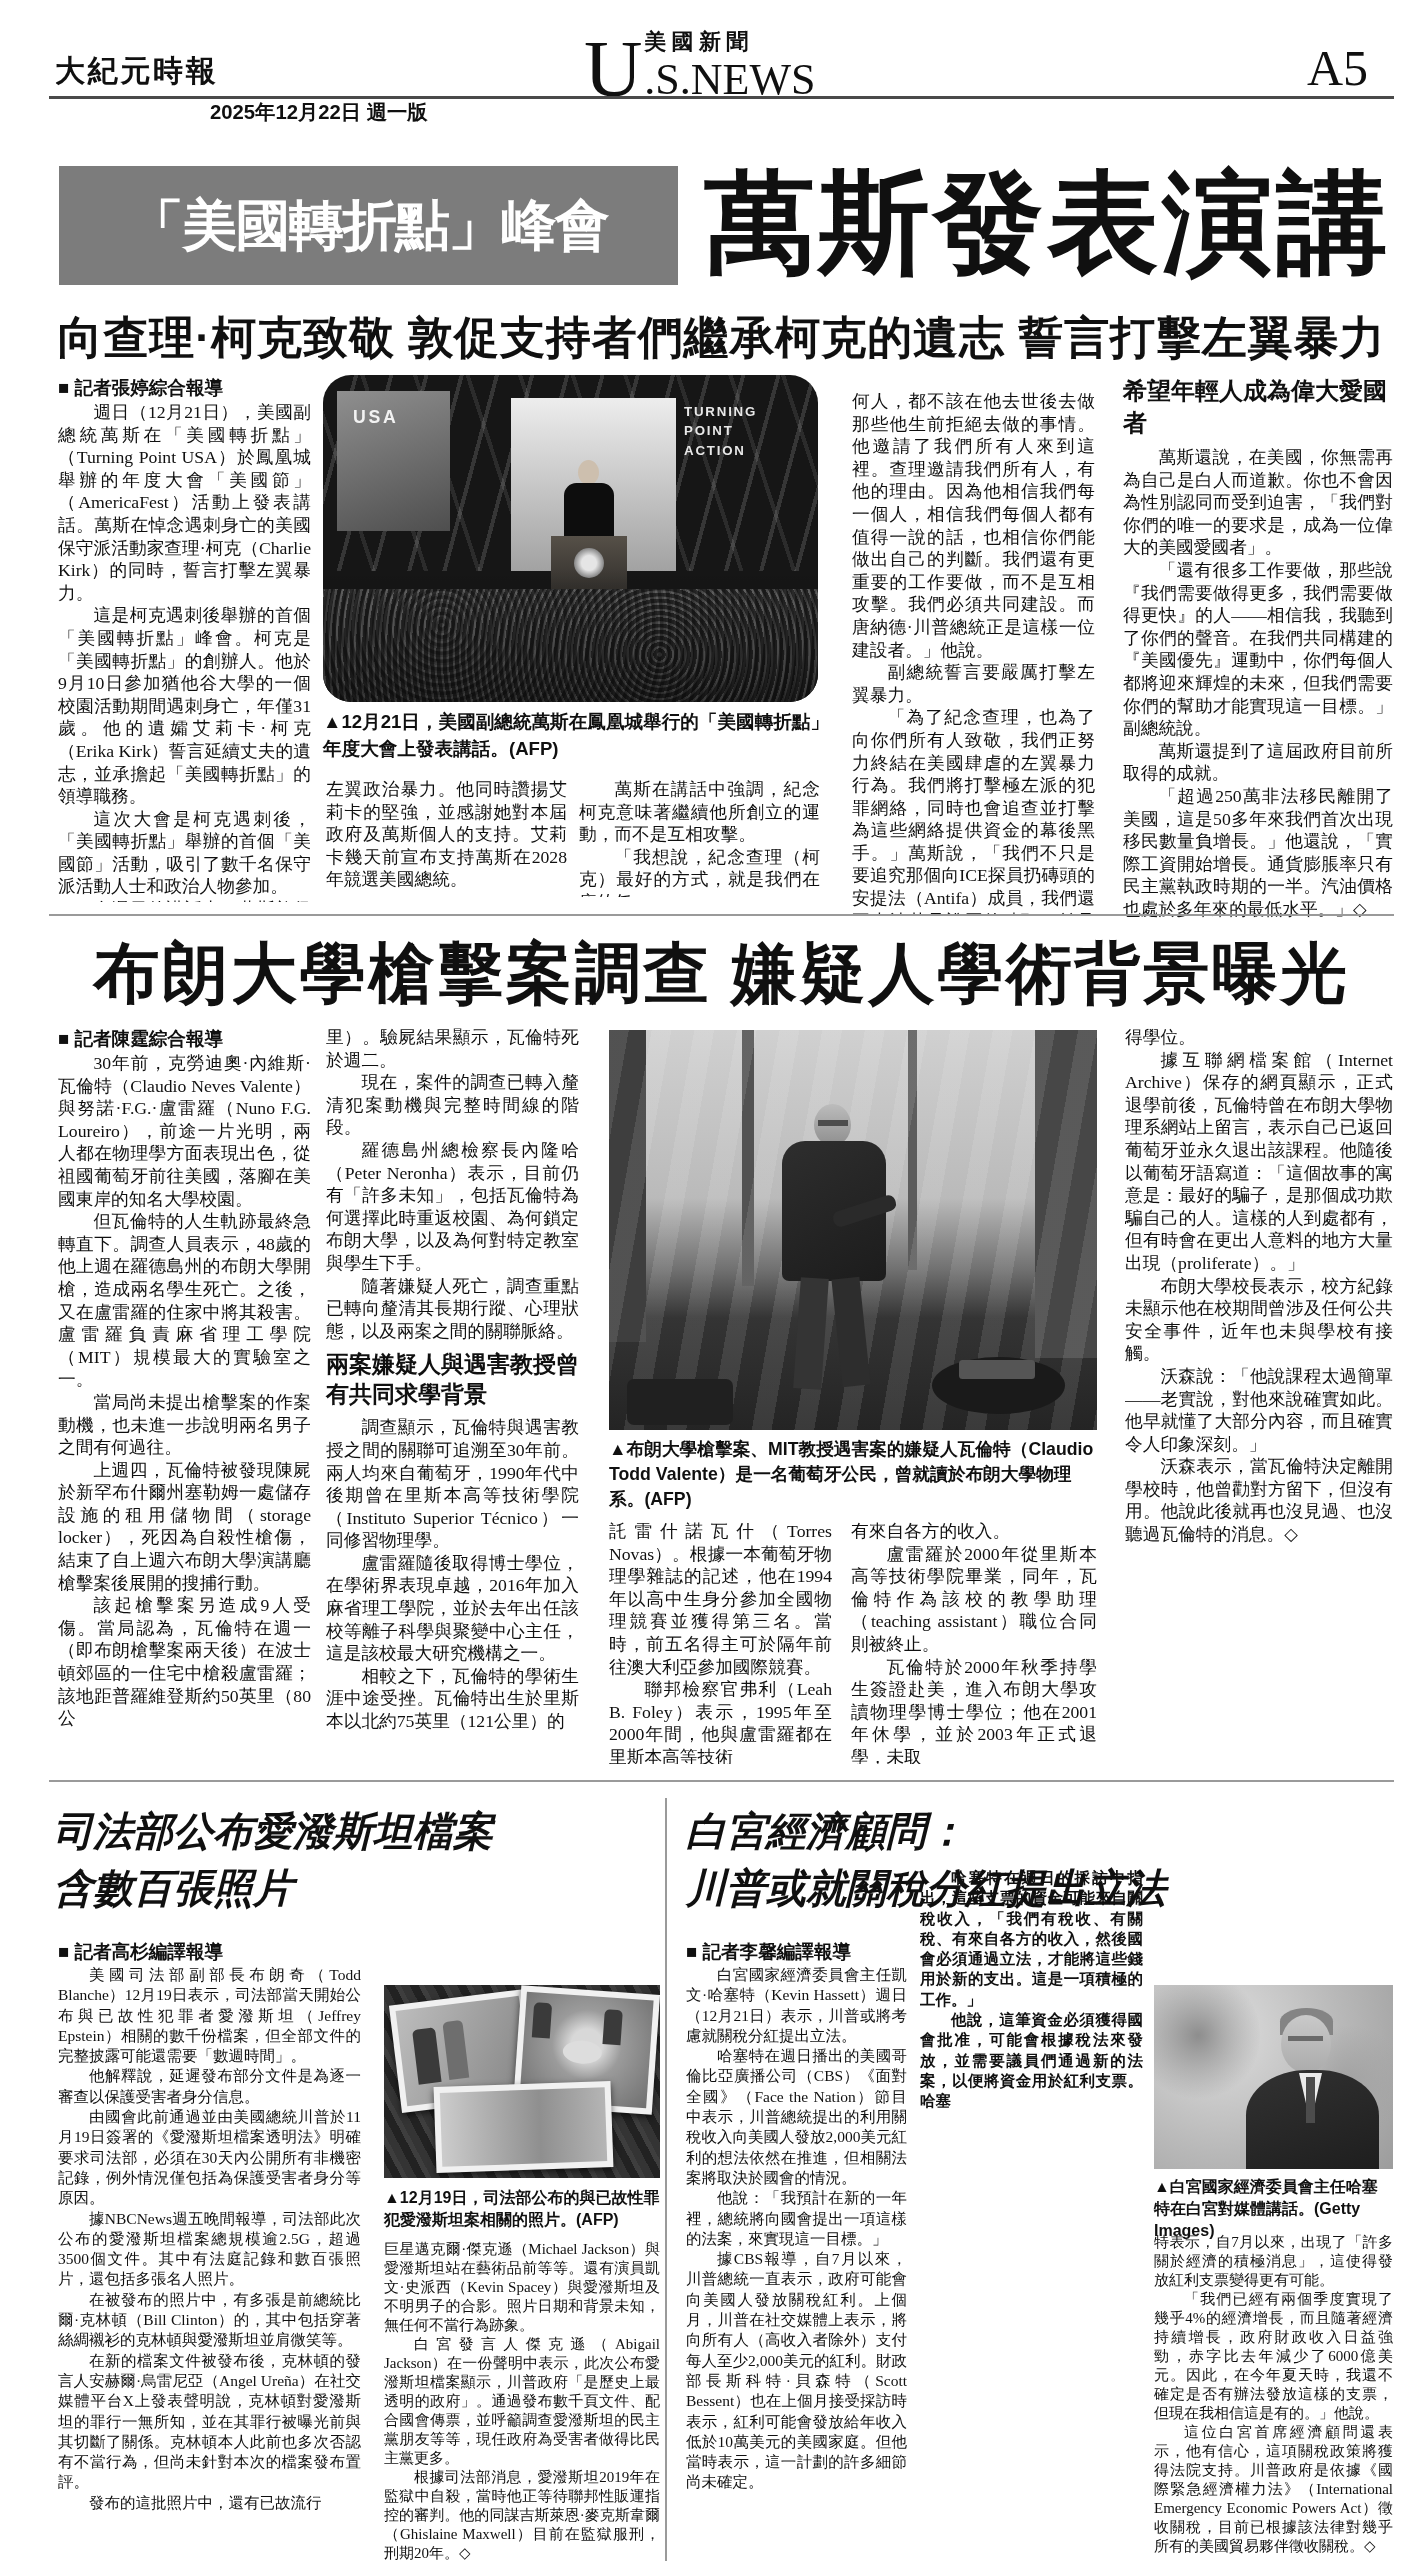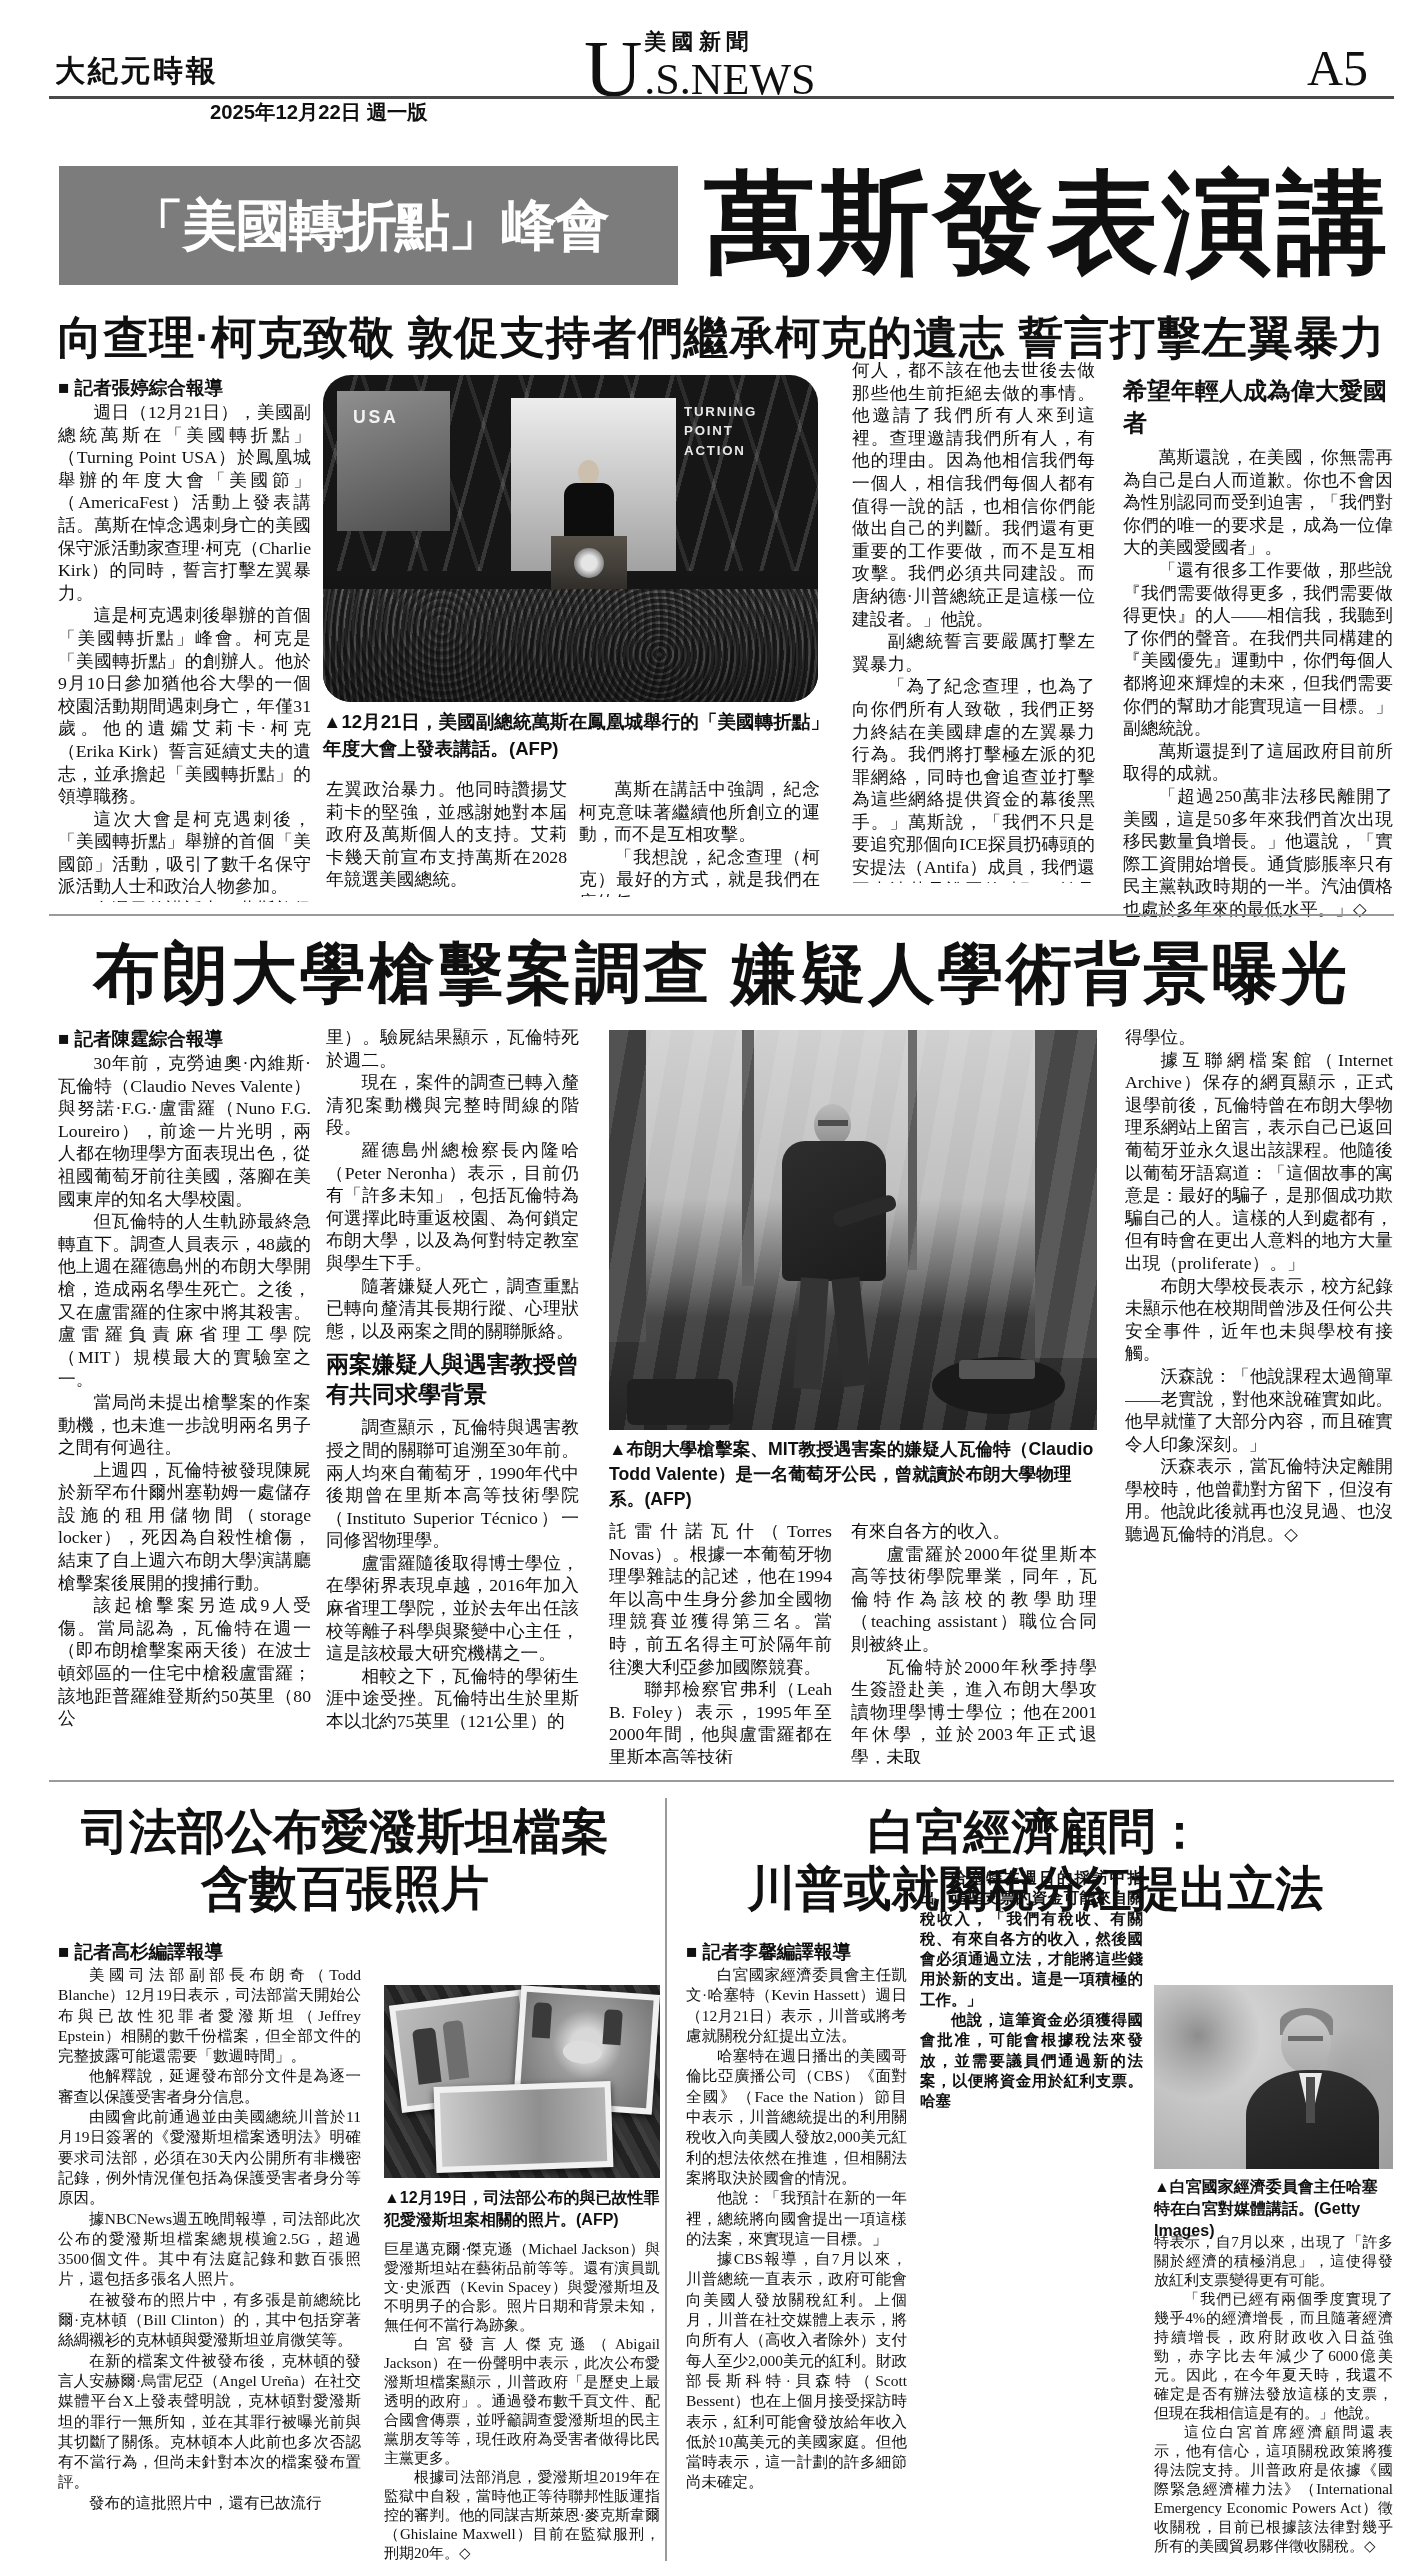--- a/index.html
+++ b/index.html
@@ -24,21 +24,21 @@
   
   .kicker{left:59px;top:166px;width:619px;height:119px;background:#7c7c7c;color:#ffffff;
           display:flex;align-items:center;justify-content:center;font-size:55px;font-weight:700;
           font-family:"Liberation Sans","DejaVu Sans",sans-serif;letter-spacing:-1.8px;}
   .a1-headline{left:704px;top:157px;width:699px;height:138px;font-size:111px;line-height:133px;
                font-weight:900;letter-spacing:3.5px;white-space:nowrap;}
   .a1-subheadline{left:49px;top:308px;width:1345px;text-align:center;font-size:45px;font-weight:700;
                   font-family:"Liberation Sans","DejaVu Sans",sans-serif;letter-spacing:0.9px;}
   .a2-headline{left:49px;top:929px;width:1345px;text-align:center;font-size:66px;font-weight:900;
                letter-spacing:2.7px;}
-  .small-headline{text-align:center;font-weight:900;font-size:48px;line-height:57px;}
+  .small-headline{text-align:left;font-weight:900;font-size:40px;line-height:57px;font-style:italic;}
 
   
   .byline{font-family:"Liberation Sans","DejaVu Sans",sans-serif;font-weight:700;font-size:18.6px;}
   .body-col{text-align:justify;overflow:hidden;}
   .body-col p{margin:0;text-indent:2em;}
   .body-col.cont p:first-child{text-indent:0;}
   .fs-a{font-size:17.7px;line-height:22.6px;}
   .fs-b{font-size:15.5px;line-height:20.3px;}
   .fs-c{font-size:15px;line-height:19px;}
   .col-subhead{font-family:"Liberation Sans","DejaVu Sans",sans-serif;font-weight:700;
@@ -184,21 +184,21 @@
         <p>在週日的講話中，萬斯敦促支持者繼承柯克的遺志，並譴責</p>
       </div>
   </div>
   <div class="abs body-col cont fs-a" style="left:326px;top:778px;width:241px;height:119px;">
       <p>左翼政治暴力。他同時讚揚艾莉卡的堅強，並感謝她對本屆政府及萬斯個人的支持。艾莉卡幾天前宣布支持萬斯在2028年競選美國總統。</p>
     </div>
   <div class="abs body-col fs-a" style="left:579px;top:778px;width:241px;height:119px;">
       <p>萬斯在講話中強調，紀念柯克意味著繼續他所創立的運動，而不是互相攻擊。</p>
       <p>「我想說，紀念查理（柯克）最好的方式，就是我們在座的任</p>
     </div>
-  <div class="abs body-col cont fs-a" style="left:852px;top:359px;width:243px;height:524px;">
+  <div class="abs body-col cont fs-a" style="left:852px;top:390px;width:243px;height:524px;">
       <p>何人，都不該在他去世後去做那些他生前拒絕去做的事情。他邀請了我們所有人來到這裡。查理邀請我們所有人，有他的理由。因為他相信我們每一個人，相信我們每個人都有值得一說的話，也相信你們能做出自己的判斷。我們還有更重要的工作要做，而不是互相攻擊。我們必須共同建設。而唐納德·川普總統正是這樣一位建設者。」他說。</p>
       <p>副總統誓言要嚴厲打擊左翼暴力。</p>
       <p>「為了紀念查理，也為了向你們所有人致敬，我們正努力終結在美國肆虐的左翼暴力行為。我們將打擊極左派的犯罪網絡，同時也會追查並打擊為這些網絡提供資金的幕後黑手。」萬斯說，「我們不只是要追究那個向ICE探員扔磚頭的安提法（Antifa）成員，我們還要查清楚是誰買的磚頭，並且同樣對他們提起訴訟。」</p>
     </div>
   <div class="abs" style="left:1123px;top:375px;width:270px;">
     <div class="a1-col5-subhead">希望年輕人成為偉大愛國者</div>
     <div class="body-col fs-a" style="height:492px;">
         <p>萬斯還說，在美國，你無需再為自己是白人而道歉。你也不會因為性別認同而受到迫害，「我們對你們的唯一的要求是，成為一位偉大的美國愛國者」。</p>
         <p>「還有很多工作要做，那些說『我們需要做得更多，我們需要做得更快』的人——相信我，我聽到了你們的聲音。在我們共同構建的『美國優先』運動中，你們每個人都將迎來輝煌的未來，但我們需要你們的幫助才能實現這一目標。」副總統說。</p>
         <p>萬斯還提到了這屆政府目前所取得的成就。</p>

